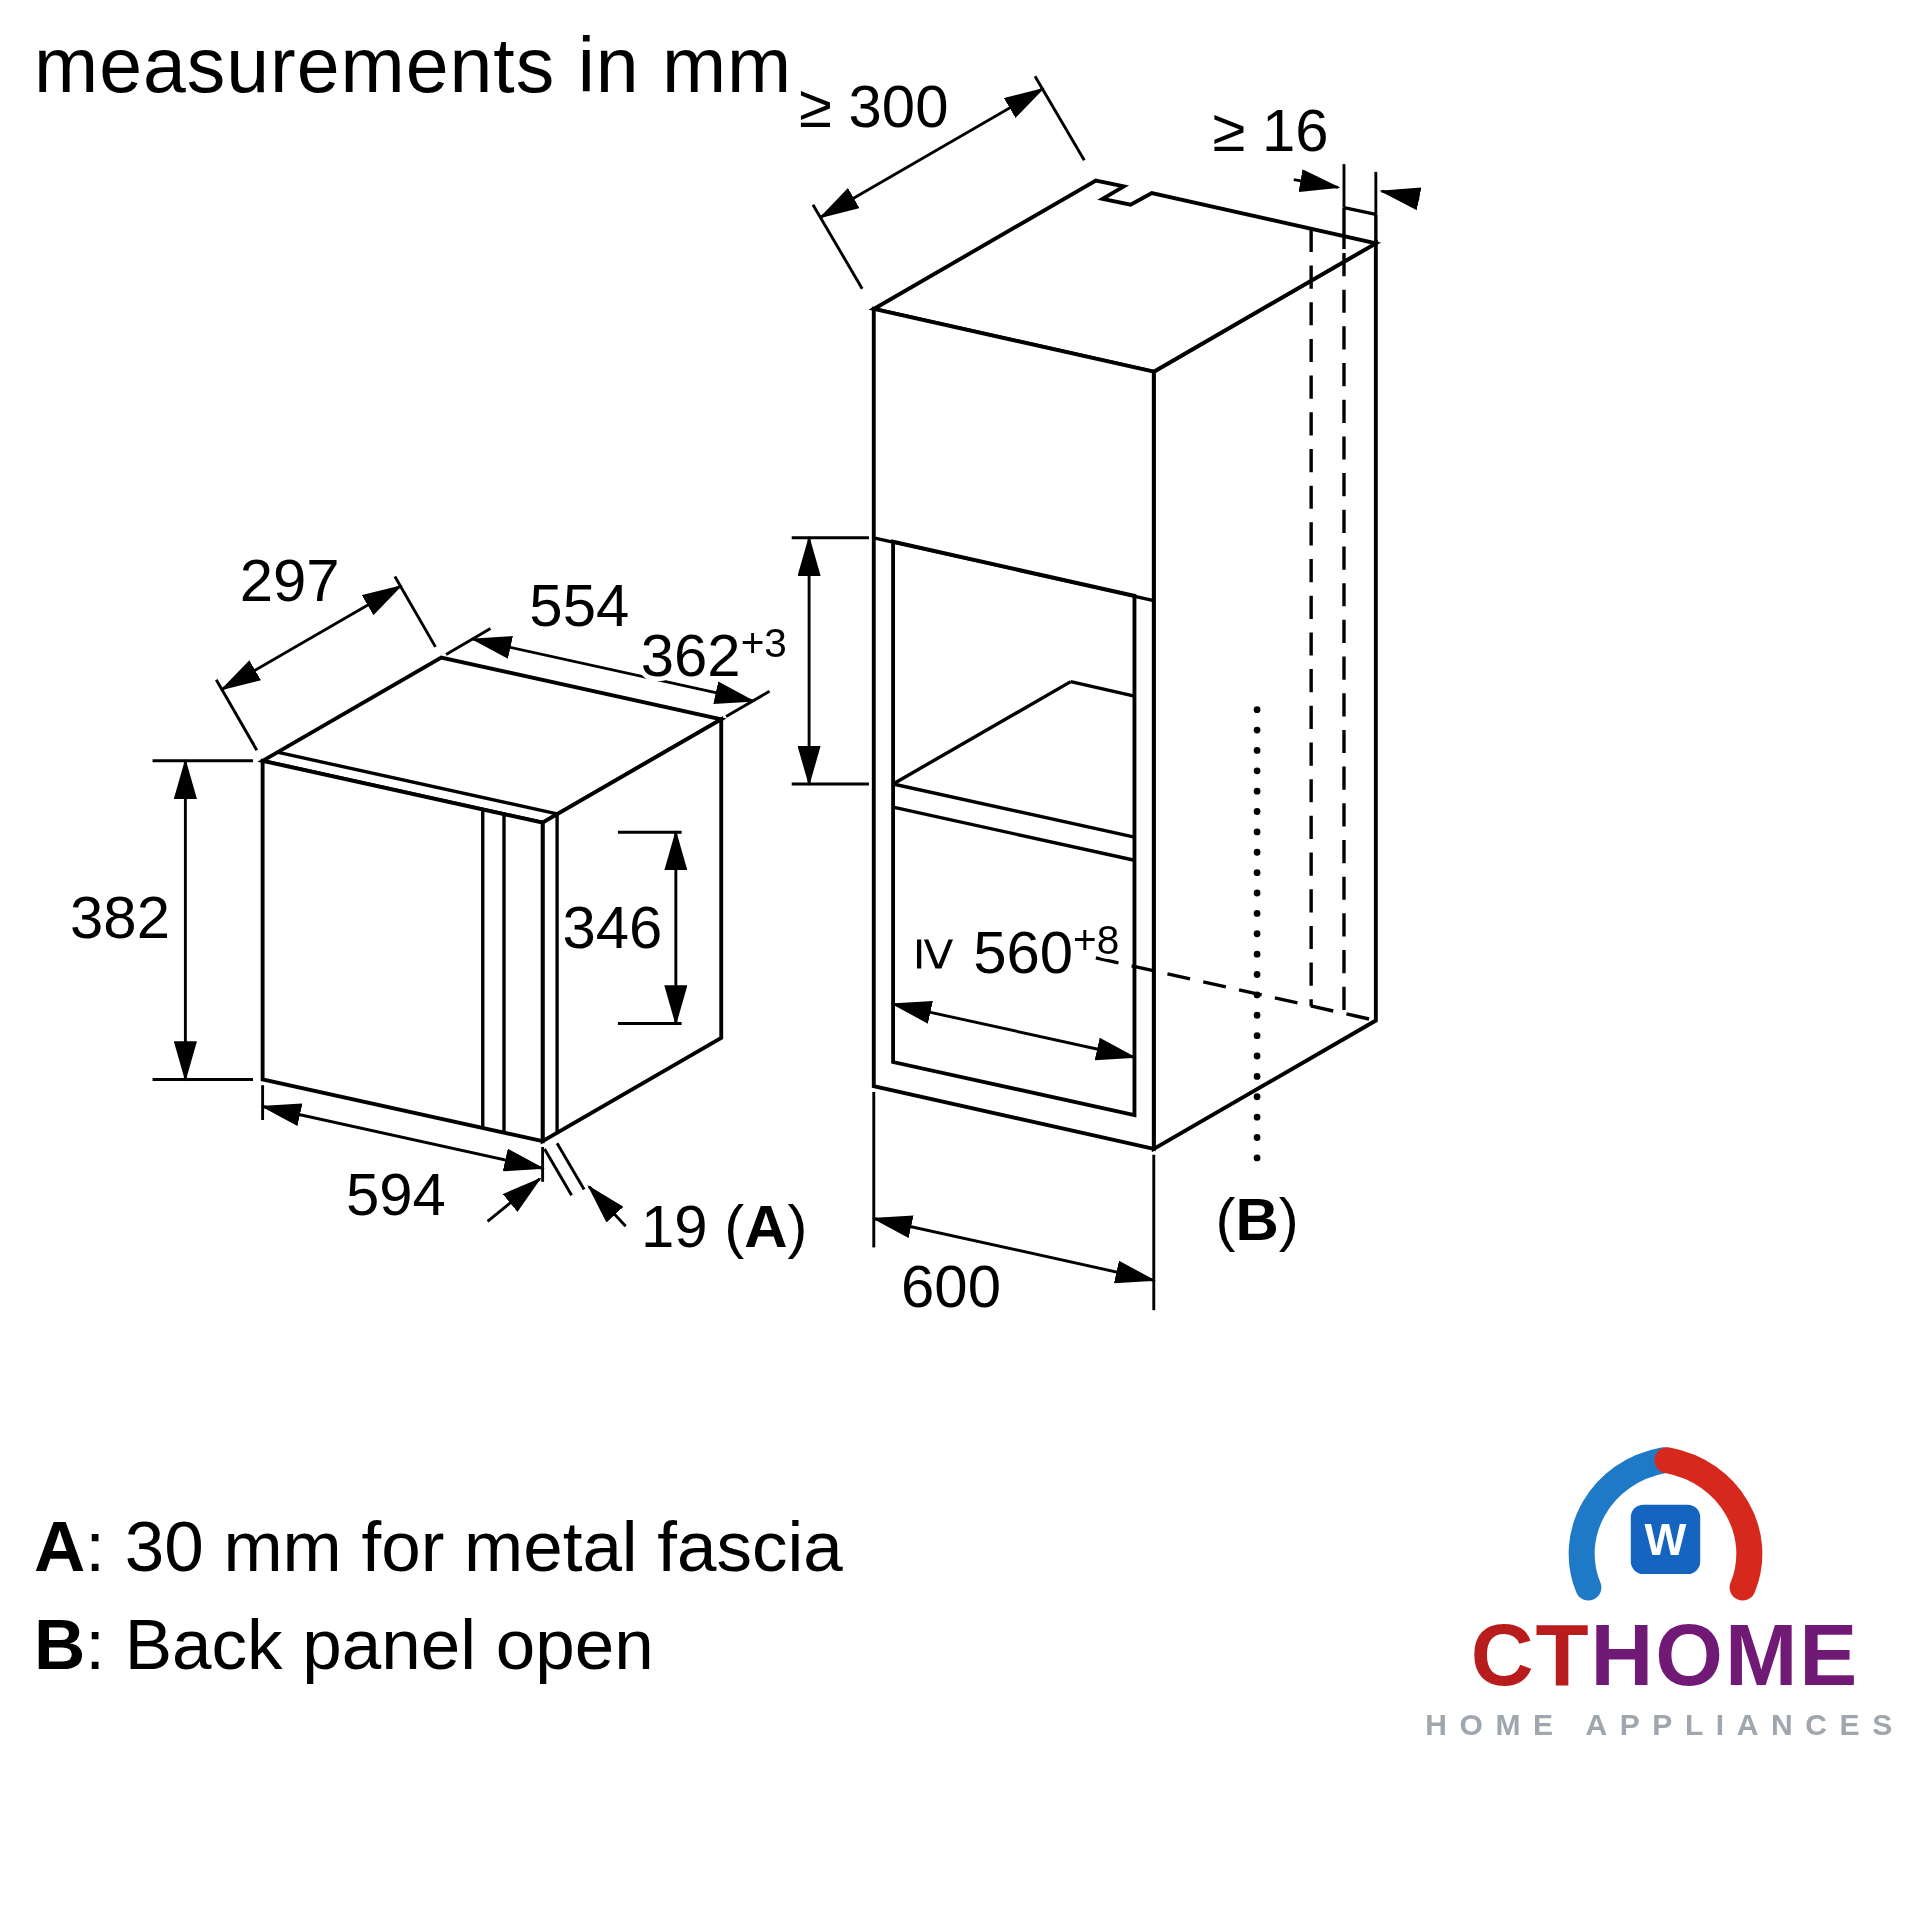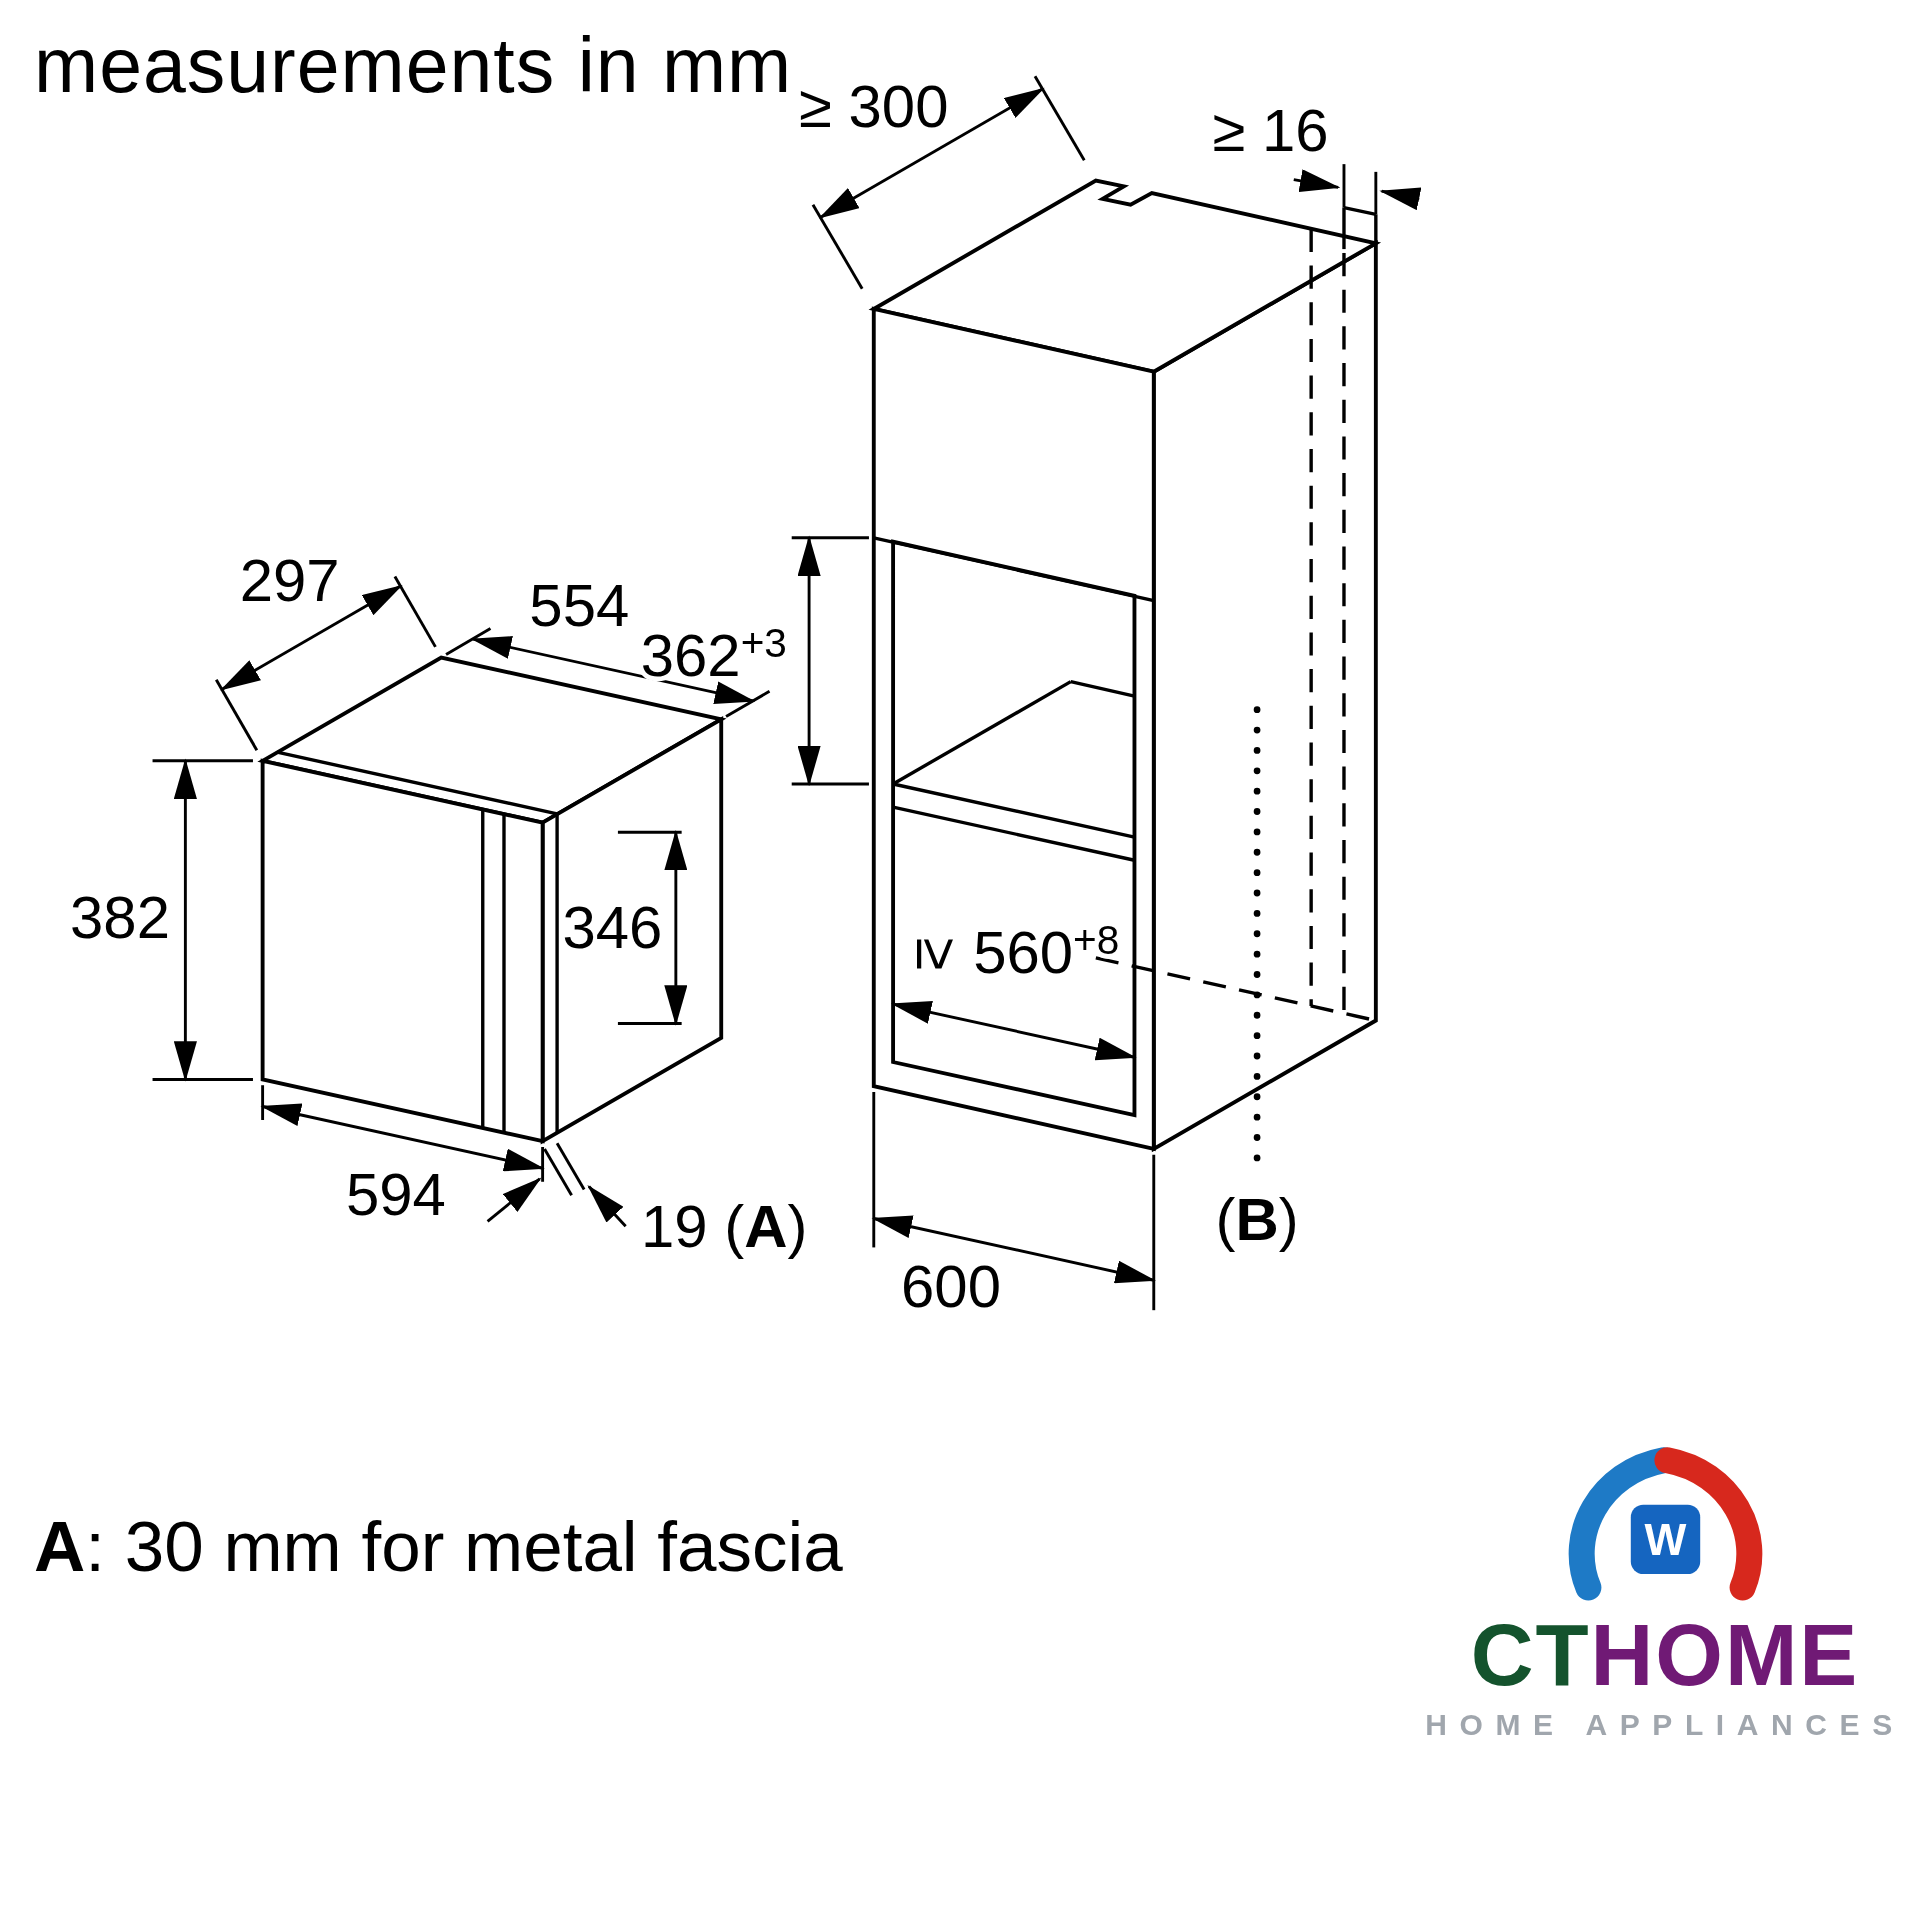--- a/index.html
+++ b/index.html
@@ -14,21 +14,21 @@
   .dimline{stroke:#000;stroke-width:3;fill:none;marker-start:url(#arr);marker-end:url(#arr);}
   .arrline{stroke:#000;stroke-width:3;fill:none;marker-end:url(#arr);}
   .dash{stroke:#000;stroke-width:3.5;fill:none;stroke-dasharray:24 14;}
   .dots{stroke:#000;stroke-width:7;fill:none;stroke-dasharray:0.1 21;stroke-linecap:round;}
   .dim{font-size:62px;fill:#000;paint-order:stroke;stroke:#fff;stroke-width:10px;stroke-linejoin:round;}
   .dim .bold, .dim.bold{font-weight:bold;}
   .legend{position:absolute;left:34px;top:1498px;font-size:71px;line-height:1.38;}
   .legend b{font-weight:bold;}
   .logo{position:absolute;left:1419px;top:1441px;width:492px;text-align:center;}
   .logo-name{font-size:87px;font-weight:bold;letter-spacing:1.9px;line-height:1;margin-top:3.9px;}
-  .logo-name .ct{color:#14532d;}
+  .logo-name .ct{color:#b91c1c;}
   .logo-name .home{color:#701a75;text-align:right;}
   .logo-sub{font-size:30px;letter-spacing:12.6px;color:#a0a6ad;margin-top:9.7px;font-weight:bold;}
 </style>
 </head>
 <body>
 
 <div class="page">
 
   <div class="title">measurements in mm</div>
 
@@ -165,20 +165,21 @@
 
       <g>
         <path class="dots" d="M1302,735 L1302,1205"></path>
         <text class="dim" x="1302" y="1284" text-anchor="middle"><tspan>(</tspan><tspan class="bold">B</tspan><tspan>)</tspan></text>
       </g>
     </g>
   </svg>
 
   <div class="legend">
     <div class="legend-line"><b>A</b><span>: 30 mm for metal fascia</span></div>
+    <div class="legend-line"><b>B</b><span>: Back panel open</span></div>
   </div>
 
   <div class="logo">
     <svg width="241" height="162" viewBox="0 0 250 168">
       <path d="M45 152 C22 96, 58 32, 123 20" fill="none" stroke="#1e7ac6" stroke-width="27" stroke-linecap="round"></path>
       <path d="M127 20 C 192 32, 228 96, 205 152" fill="none" stroke="#d7281d" stroke-width="27" stroke-linecap="round"></path>
       <rect x="89" y="66" width="72" height="72" rx="13" fill="#1565c0"></rect>
       <text x="125" y="118" text-anchor="middle" font-size="46" font-weight="bold" fill="#ffffff">W</text>
     </svg>
     <div class="logo-name"><span class="ct">CT</span><span class="home">HOME</span></div>

